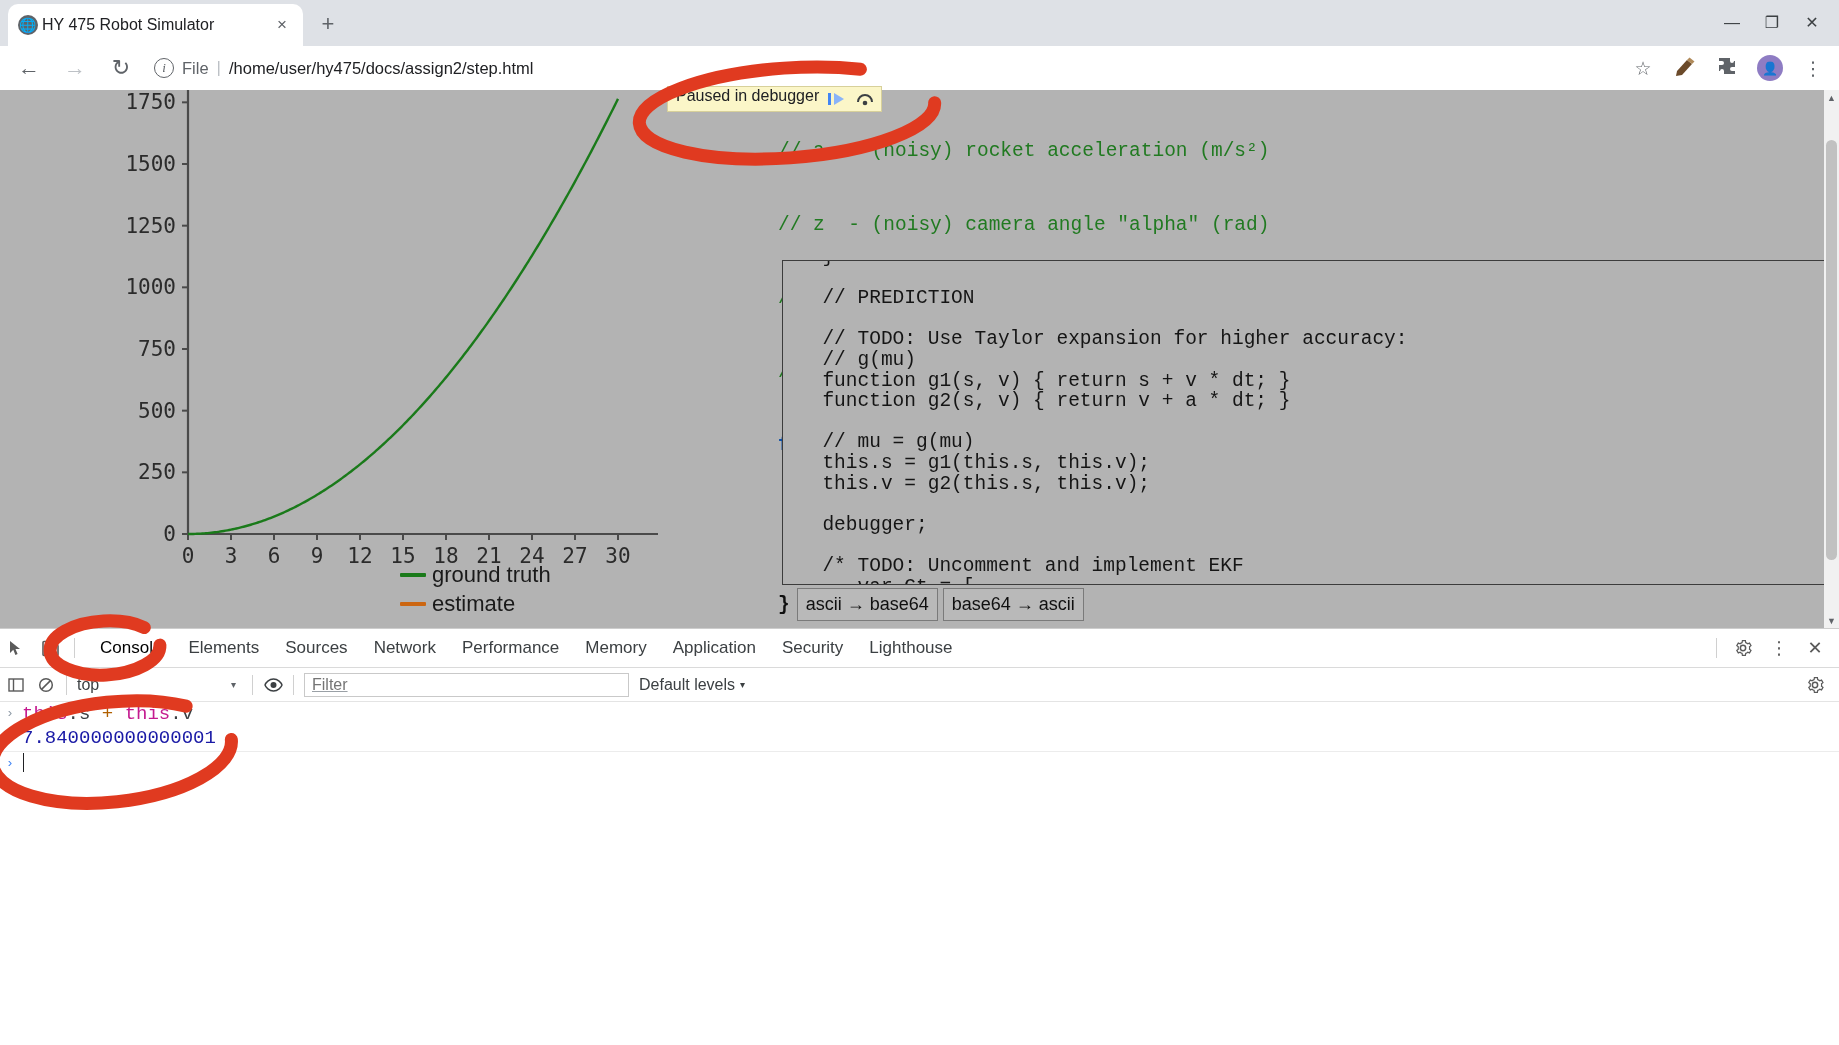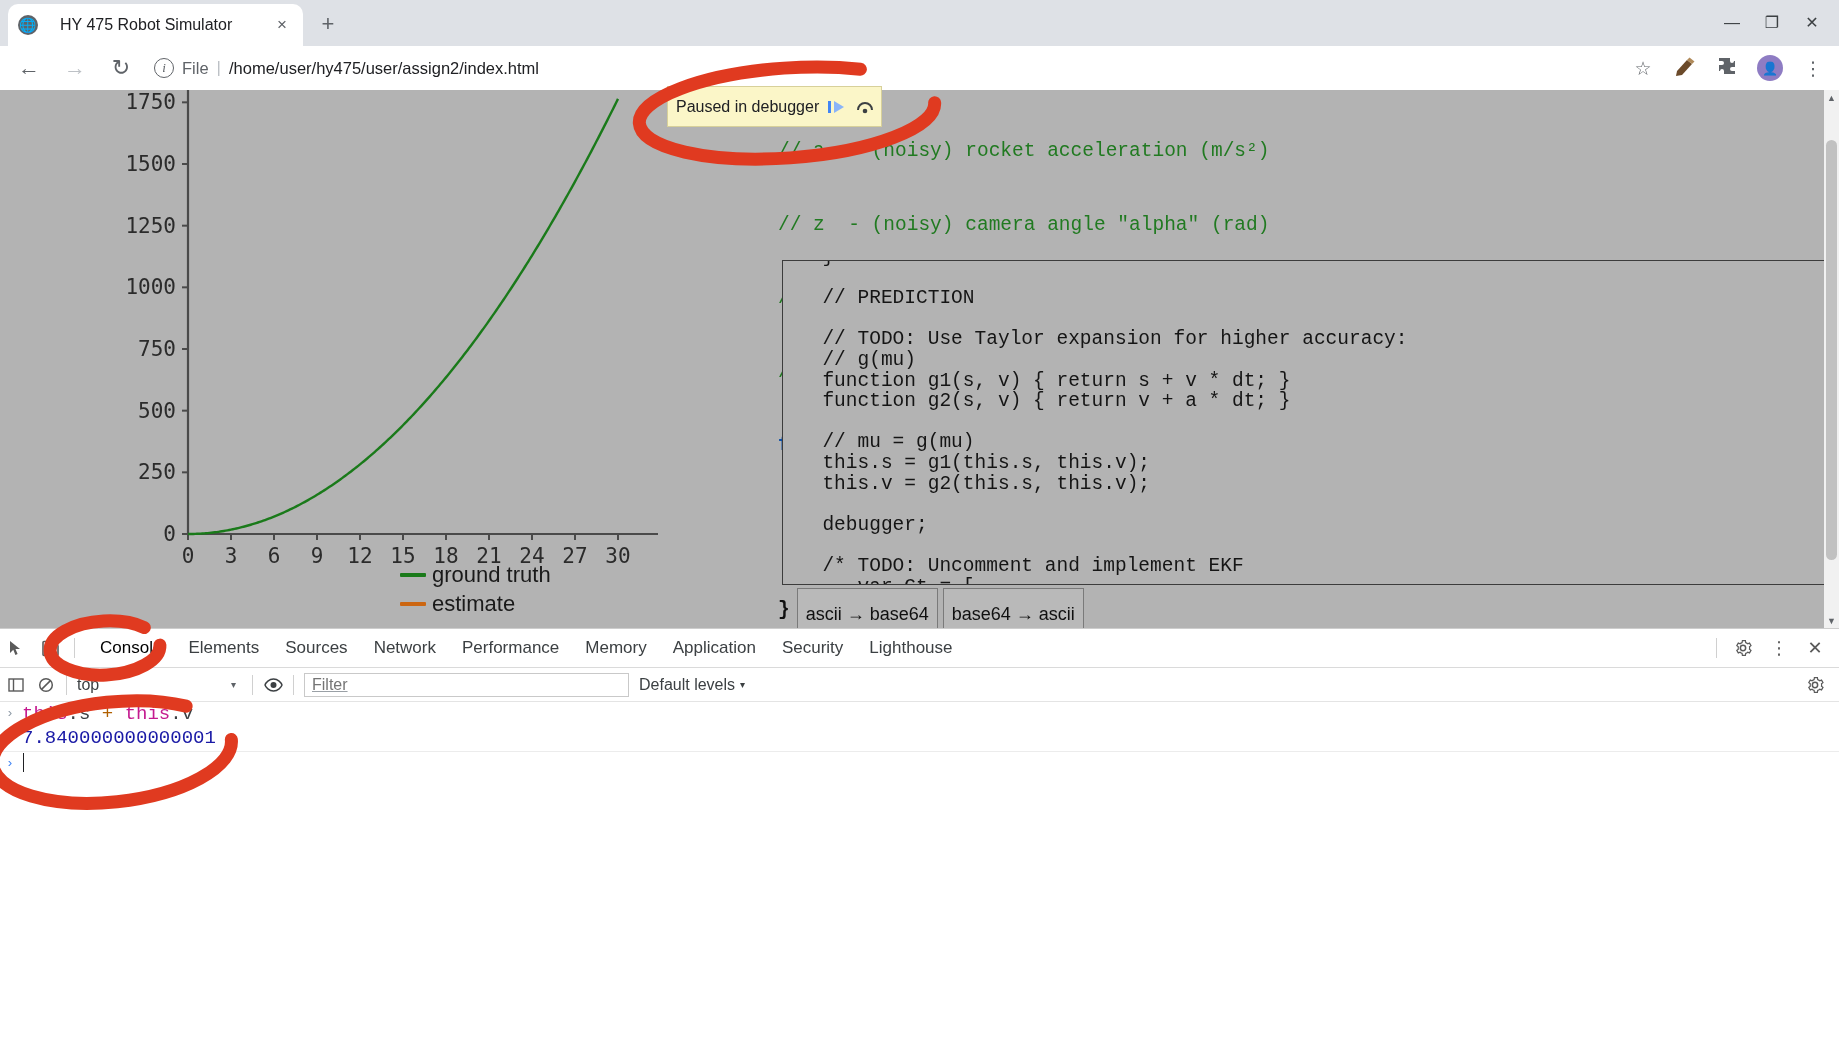--- a/index.html
+++ b/index.html
@@ -21,21 +21,21 @@
     background: #ffffff; border-radius: 10px 10px 0 0;
     display: flex; align-items: center; padding: 0 10px;
   }
   .tab-favicon {
     width: 20px; height: 20px; border-radius: 50%;
     background: #5f6368; color: #fff; flex: 0 0 auto;
     display: flex; align-items: center; justify-content: center;
     font-size: 14px; line-height: 1;
   }
   .tab-title {
-    flex: 1 1 auto; margin-left: 22px; font-size: 16px; color: #202124;
+    flex: 1 1 auto; margin-left: 4px; font-size: 16px; color: #202124;
     white-space: nowrap; overflow: hidden; text-overflow: ellipsis;
   }
   .tab-close {
     flex: 0 0 auto; width: 22px; height: 22px; color: #5f6368;
     font-size: 17px; display: flex; align-items: center; justify-content: center;
   }
   .tab-new {
     position: absolute; left: 313px; top: 9px; width: 30px; height: 30px;
     color: #5f6368; font-size: 22px; display: flex;
     align-items: center; justify-content: center;
@@ -134,28 +134,28 @@
     position: absolute; left: 778px; top: 498px;
     display: flex; align-items: center; gap: 5px;
   }
   .brace {
     font-family: "Liberation Mono", monospace; font-size: 19.5px;
     color: #101010; font-weight: bold; padding-right: 2px;
   }
   .b64-btn {
     background: #b9b9b9; border: 1px solid #7a7a7a;
     font-family: "Liberation Sans", sans-serif; font-size: 18px;
-    color: #101010; padding: 15px 8px 5px;
+    color: #101010; padding: 5px 8px 5px;
   }
 
   
   .paused-bar {
-    position: absolute; left: 667px; top: 86px; height: 41px;
+    position: absolute; left: 667px; top: 86px; height: 26px;
     background: #fbf6c8; border: 1px solid #d7d09a;
-    display: flex; align-items: center; padding: 0 6px 0 8px; gap: 8px;
+    display: flex; padding: 0 6px 0 8px; gap: 8px;
     font-family: "Liberation Sans", sans-serif; font-size: 16px; color: #202124;
   }
   .paused-icon { display: flex; align-items: center; }
 
   
   .devtools {
     position: absolute; left: 0; top: 628px; width: 1839px; height: 417px;
     background: #ffffff; border-top: 1px solid #cdcdcd;
   }
   .dt-tabbar {
@@ -237,21 +237,21 @@
   </div>
 
   <div class="chrome-toolbar">
     <div class="nav-icon">←</div>
     <div class="nav-icon disabled">→</div>
     <div class="nav-icon">↻</div>
     <div class="omnibox">
       <div class="omni-info">i</div>
       <div class="omni-scheme">File</div>
       <div class="omni-sep">|</div>
-      <div class="omni-url">/home/user/hy475/user/assign2/index.html</div>
+      <div class="omni-url">/home/user/hy475/docs/assign2/step.html</div>
     </div>
     <div class="toolbar-right">
       <div class="tb-icon">☆</div>
       <div class="tb-icon">
         <svg width="22" height="20" viewBox="0 0 22 20" aria-hidden="true">
           <path d="M3 15 L13 4 L18 8 L8 19 L2 20 Z" fill="#6b4a2a"></path>
           <path d="M13 4 L15.5 1.5 L20.5 5.5 L18 8 Z" fill="#b08a5a"></path>
         </svg>
       </div>
       <div class="tb-icon">

